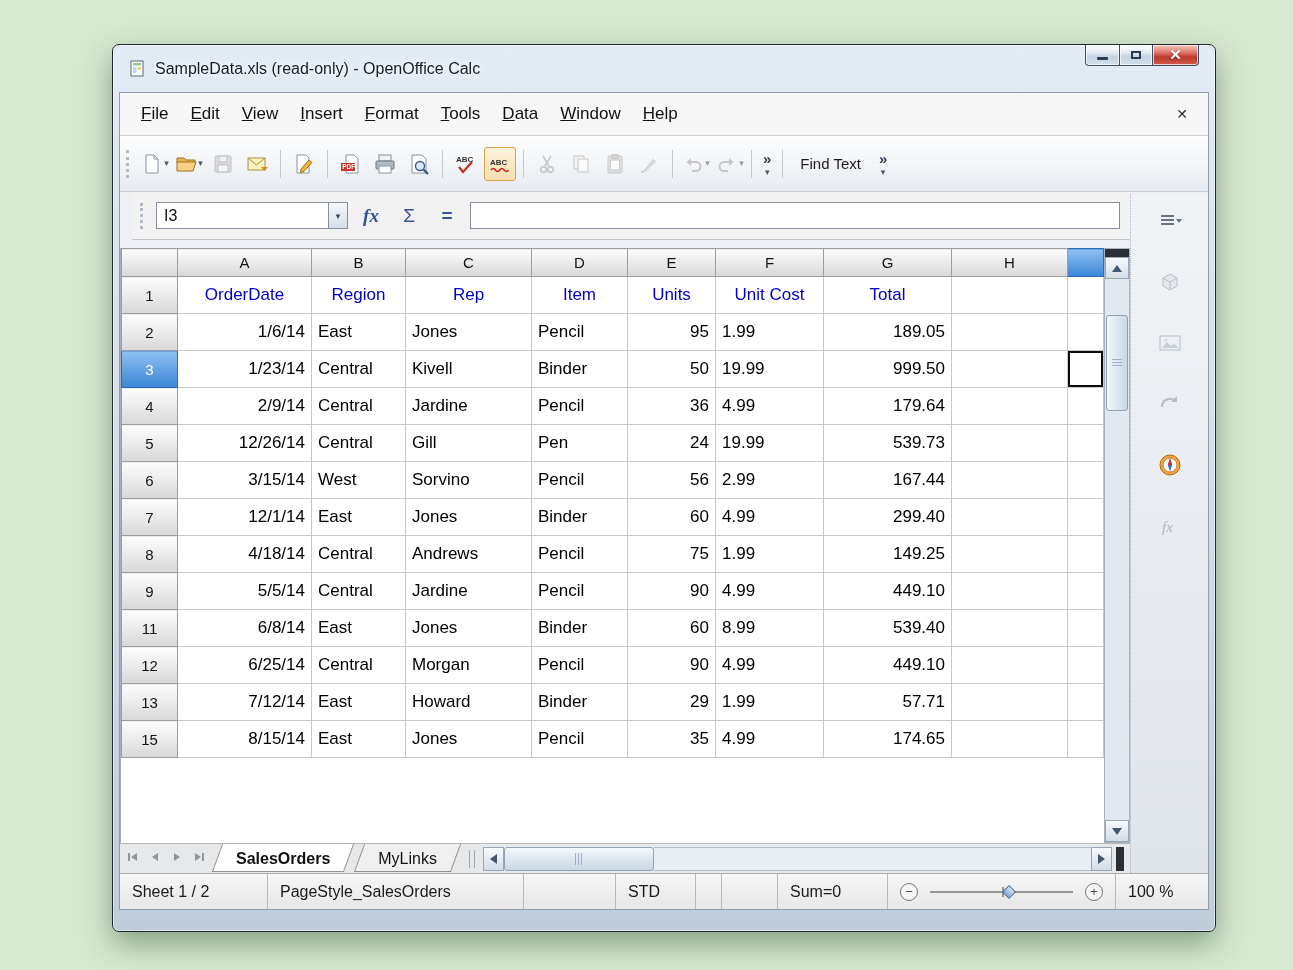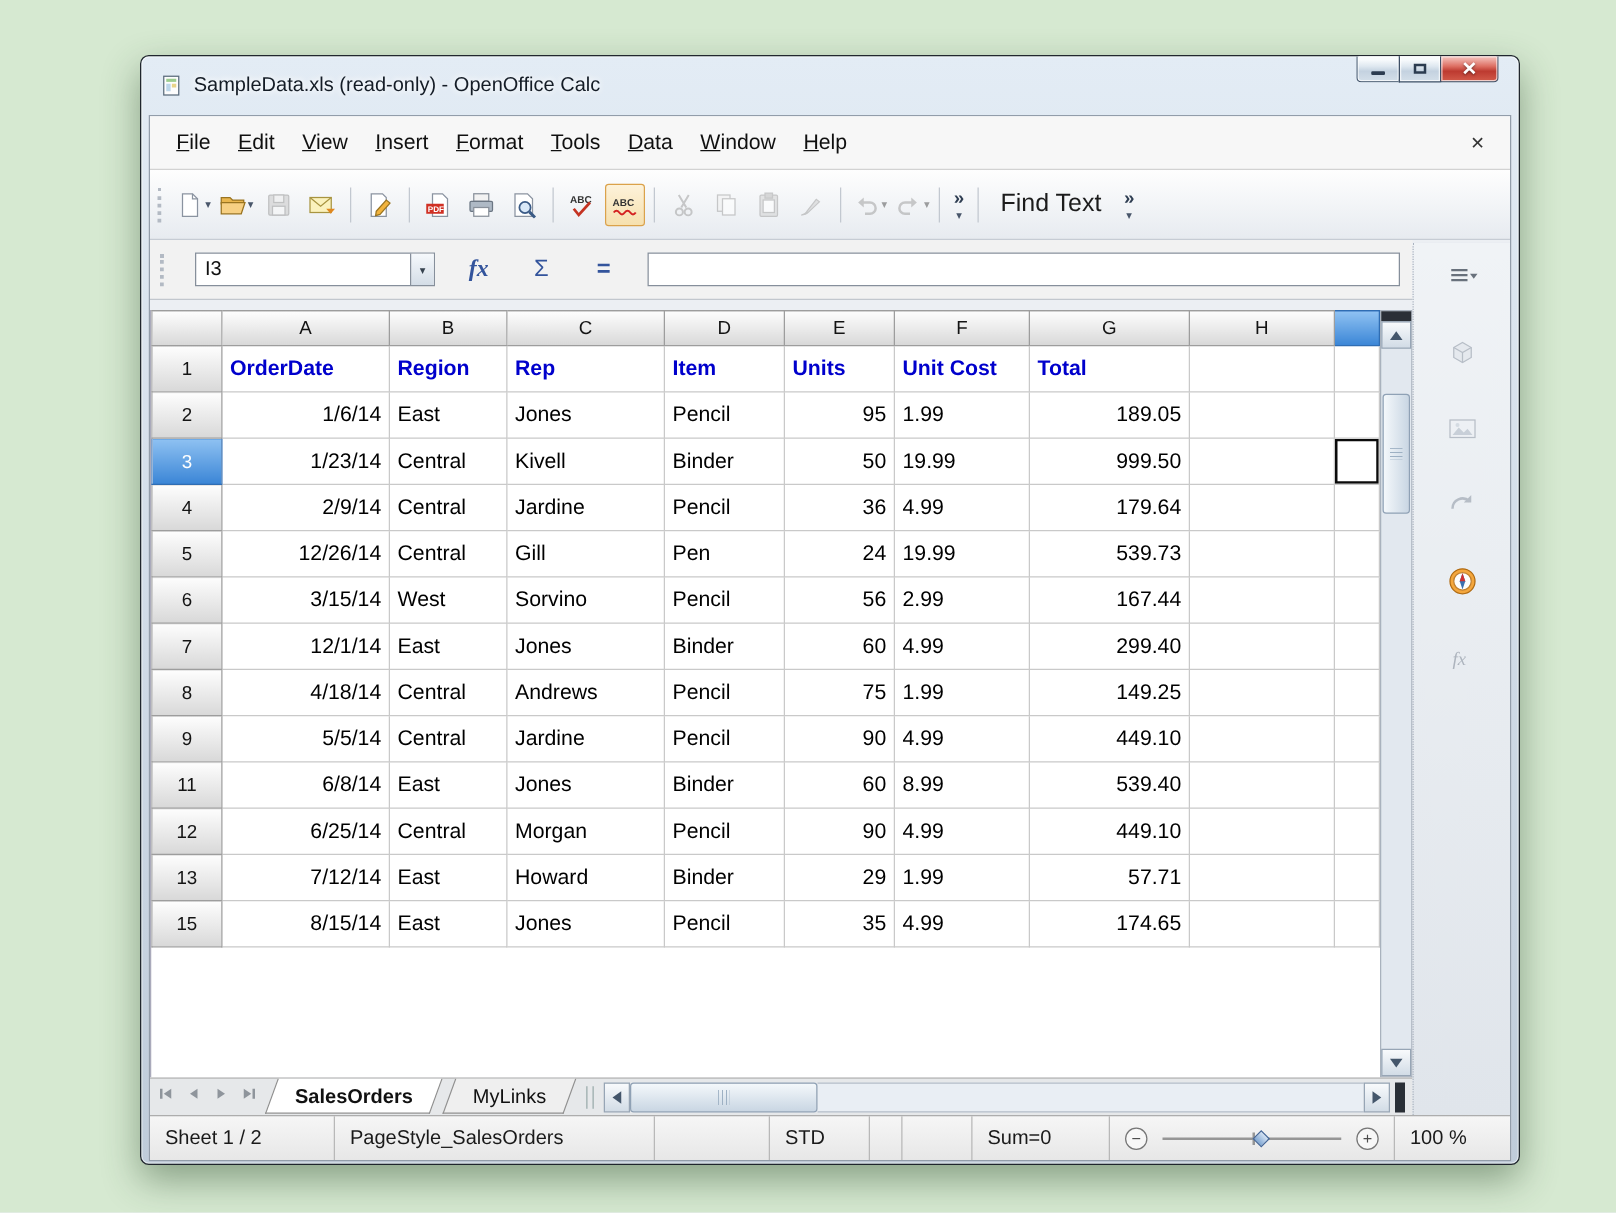--- a/index.html
+++ b/index.html
@@ -4,21 +4,21 @@
 <style>
   *{margin:0;padding:0;box-sizing:border-box}
   html,body{width:1293px;height:970px;overflow:hidden}
   body{background:#d6e9d1;font-family:"Liberation Sans",sans-serif;position:relative}
 
   
   .window{position:absolute;left:112px;top:44px;width:1104px;height:888px;
     border:1px solid #20262e;border-radius:7px;
     background:linear-gradient(#e3ecf5,#bfccda);
     box-shadow:0 12px 30px rgba(40,70,40,.45), inset 0 0 0 1px rgba(255,255,255,.55);
-    display:flex;flex-direction:column;padding:0 6px 2px}
+    display:flex;flex-direction:column;padding:0 6px 21px}
   .titlebar{height:47px;display:flex;align-items:center;position:relative;padding:0 10px;flex:0 0 auto}
   .title-icon{width:18px;height:18px;flex:0 0 auto}
   .title-text{font-size:16px;color:#141c26;margin-left:8px;text-shadow:0 0 5px #fff, 0 0 8px #fff;white-space:nowrap}
   .win-buttons{position:absolute;top:0;right:10px;display:flex}
   .win-btn{height:21px;border:1px solid #3f5066;border-top:none;display:flex;align-items:center;justify-content:center;
     background:linear-gradient(#f7fafc 15%,#dfe8f0 40%,#c4d2e0 60%,#d4dfe9);box-shadow:inset 0 0 0 1px rgba(255,255,255,.7)}
   .btn-min{width:34px;border-radius:0 0 0 4px;border-right:none}
   .btn-max{width:33px;border-right:none}
   .btn-close{width:47px;border-radius:0 0 4px 0;
     background:linear-gradient(#f0b3ac 10%,#dd6f63 40%,#bd3a30 60%,#d25a4a);color:#fff;font-weight:bold;font-size:15px;text-shadow:0 1px 2px rgba(0,0,0,.5)}
@@ -39,43 +39,43 @@
   .tb-buttons{display:flex;align-items:center;gap:2px}
   .tb-btn{min-width:32px;height:34px;display:flex;align-items:center;justify-content:center;gap:1px;border-radius:3px;padding:0 2px}
   .tb-btn.dis{filter:grayscale(1) opacity(.55)}
   .tb-btn.pressed{border:1px solid #dia24a;border:1px solid #dba24a;background:linear-gradient(#fdf2da,#f6e0ae)}
   .tb-ico{display:flex}
   .dd{font-size:9px;color:#49566a;line-height:1}
   .tb-sep{width:1px;height:28px;background:#c2c8d0;margin:0 5px}
   .chev-stack{display:flex;flex-direction:column;align-items:center;justify-content:center;padding:0 6px;line-height:1}
   .chev-stack .chev{font-size:15px;font-weight:bold;color:#2f3e52}
   .chev-stack .dd2{font-size:9px;color:#49566a;margin-top:2px}
-  .find-text{font-size:20px;color:#1c1c1c;padding:0 12px;white-space:nowrap}
-
-  .formulabar{height:48px;background:#f2f2f2;border-bottom:1px solid #c2c7ce;display:flex;align-items:center;padding:0 8px;gap:20px;margin:0 78px 8px 0;flex:0 0 auto}
+  .find-text{font-size:15px;color:#1c1c1c;padding:0 12px;white-space:nowrap}
+
+  .formulabar{height:48px;background:#f2f2f2;border-bottom:1px solid #c2c7ce;display:flex;align-items:center;padding:0 8px;gap:8px;margin:0 78px 8px 12px;flex:0 0 auto}
   .fb-grip{width:6px;height:26px;border-left:3px dotted #b3bac4;margin-right:2px}
   .namebox{width:192px;height:27px;background:#fff;border:1px solid #868f9b;display:flex;align-items:center}
   .nb-value{flex:1;padding:0 7px;font-size:16px;color:#111}
   .nb-dd{width:19px;height:100%;border-left:1px solid #868f9b;background:linear-gradient(#f6f9fc,#d4dde7);display:flex;align-items:center;justify-content:center;font-size:9px;color:#36424f}
   .fb-ico{width:30px;text-align:center;color:#33549c;font-size:19px}
   .fb-ico.fx{font-family:"Liberation Serif",serif;font-style:italic;font-weight:bold}
   .fb-ico.eq{font-weight:bold}
   .formula-input{flex:1;height:27px;background:#fff;border:1px solid #868f9b;margin-right:2px}
 
   
   .main{flex:1;display:flex;margin-right:78px;min-height:0}
   .grid-wrap{flex:1;overflow:hidden;background:#fff;border-left:1px solid #aab;min-width:0}
   table.grid{border-collapse:collapse;table-layout:fixed;width:100%}
   .grid th,.grid td{border:1px solid #c9c9c9;padding:0 6px;font-size:17px;white-space:nowrap;overflow:hidden;font-weight:normal}
   .grid thead th{height:28px;background:linear-gradient(#fdfdfd,#d8d8d8);border-color:#9d9d9d;font-size:15px;text-align:center;color:#141414}
   .grid tbody th{height:37px;background:linear-gradient(#fdfdfd,#d8d8d8);border-color:#9d9d9d;font-size:15px;text-align:center;color:#141414}
   .grid tbody td{height:37px;background:#fff}
   .grid .a-r{text-align:right}
   .grid .a-l{text-align:left}
-  .grid tr.header-row td{color:#0000cc;font-weight:bold;text-align:left}
+  .grid tr.header-row td{color:#0000cc;font-weight:normal;text-align:center}
   .grid tbody th.sel{background:linear-gradient(#8ec1f2,#3a85d6);color:#fff;border-color:#2f6db3}
   .grid thead th.selcol{background:linear-gradient(#8ec1f2,#3a85d6);border-color:#2f6db3}
   .grid td.cursor{box-shadow:inset 0 0 0 2px #0b0b0b}
 
   .vscroll{width:26px;background:#e2e8ef;border:1px solid #a9b2bd;display:flex;flex-direction:column;flex:0 0 auto}
   .vs-split{height:8px;background:#2a2f36;flex:0 0 auto}
   .vs-btn{height:22px;background:linear-gradient(#f8fafc,#d2dce6);border:1px solid #97a5b5;display:flex;align-items:center;justify-content:center;flex:0 0 auto}
   .vs-space1{height:36px;flex:0 0 auto}
   .vs-thumb{height:96px;margin:0 1px;background:linear-gradient(90deg,#f4f8fb,#c9d6e3);border:1px solid #8fa1b5;border-radius:3px;position:relative;flex:0 0 auto}
   .vs-thumb::after{content:"";position:absolute;left:5px;right:5px;top:50%;height:9px;transform:translateY(-50%);

